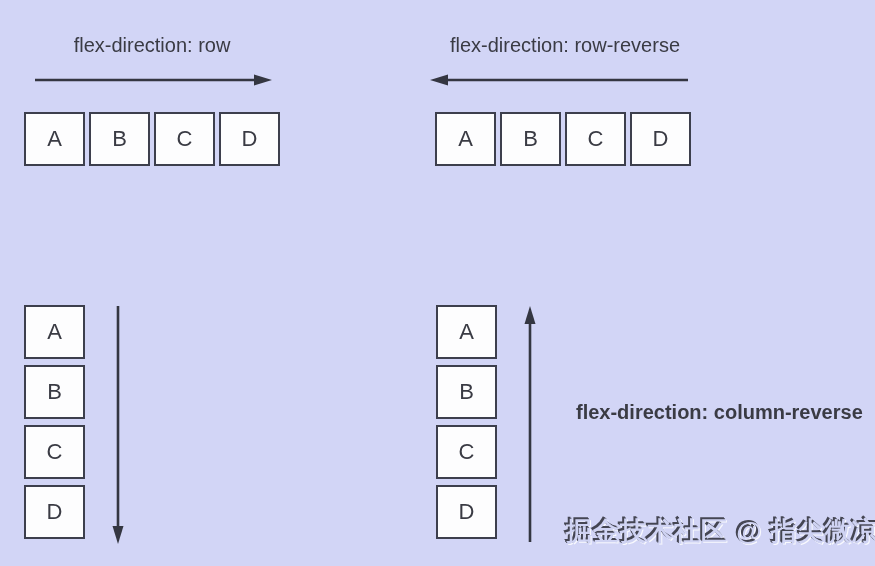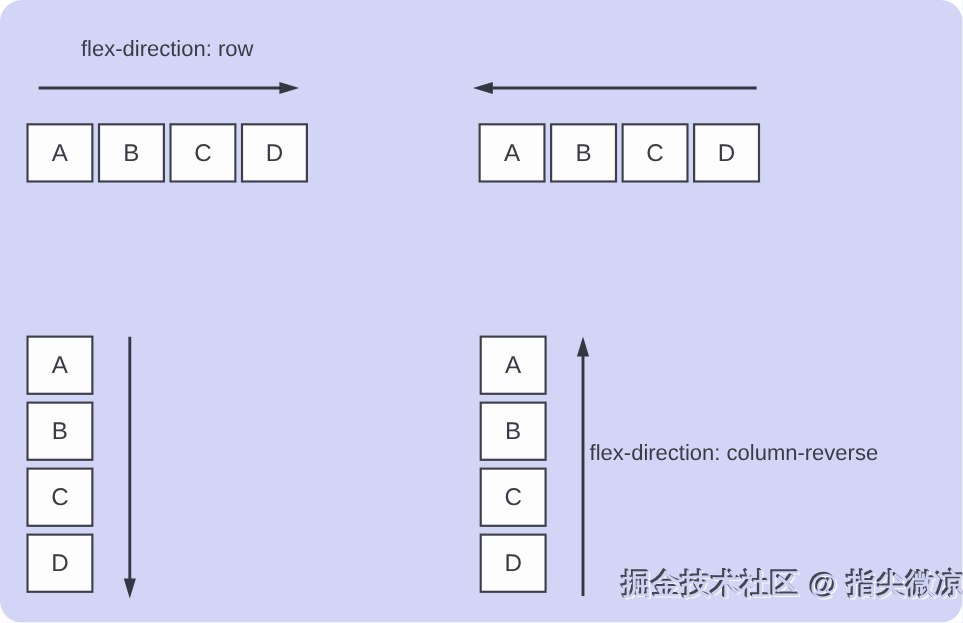--- a/index.html
+++ b/index.html
@@ -13,33 +13,32 @@
   }
   * { margin: 0; padding: 0; box-sizing: border-box; }
   html, body { background: #fff; }
   body { font-family: "Liberation Sans", "DejaVu Sans", sans-serif; }
   .canvas {
     position: relative;
     width: 875px;
     height: 566px;
     background: var(--background);
     overflow: hidden;
-    border-radius: 20px;
   }
   .caption {
     position: absolute;
     font-size: 20px;
     line-height: 26px;
     color: var(--text);
     white-space: nowrap;
   }
   .caption-row       { left: 0;     top: 32px;  width: 304px; text-align: center; }
   .caption-row-rev   { left: 420px; top: 32px;  width: 290px; text-align: center; }
   .caption-col       { left: 137px; top: 411px; }
-  .caption-col-rev   { left: 536px; top: 399px; }
+  .caption-col-rev   { left: 576px; top: 399px; font-weight: bold; }
   .arrow { position: absolute; display: block; }
   .arrow line    { stroke: var(--arrow); stroke-width: 2.6; }
   .arrow polygon { fill: var(--arrow); }
   .boxes { position: absolute; display: flex; }
   .boxes-h { flex-direction: row;    gap: 4px; }
   .boxes-v { flex-direction: column; gap: 6px; }
   .box {
     width: 61px;
     height: 54px;
     background: var(--box-fill);
@@ -77,20 +76,21 @@
     <polygon points="219,1.5 237,7 219,12.5"></polygon>
   </svg>
 
   <div class="boxes boxes-h" style="left:24px; top:112px;">
     <div class="box">A</div>
     <div class="box">B</div>
     <div class="box">C</div>
     <div class="box">D</div>
   </div>
 
+  <div class="caption caption-row-rev">flex-direction: row-reverse</div>
 
   <svg class="arrow" style="left:430px; top:73px;" width="258" height="14" viewBox="0 0 258 14">
     <polygon points="18,1.5 0,7 18,12.5"></polygon>
     <line x1="16" y1="7" x2="258" y2="7"></line>
   </svg>
 
   <div class="boxes boxes-h" style="left:435px; top:112px;">
     <div class="box">A</div>
     <div class="box">B</div>
     <div class="box">C</div>

